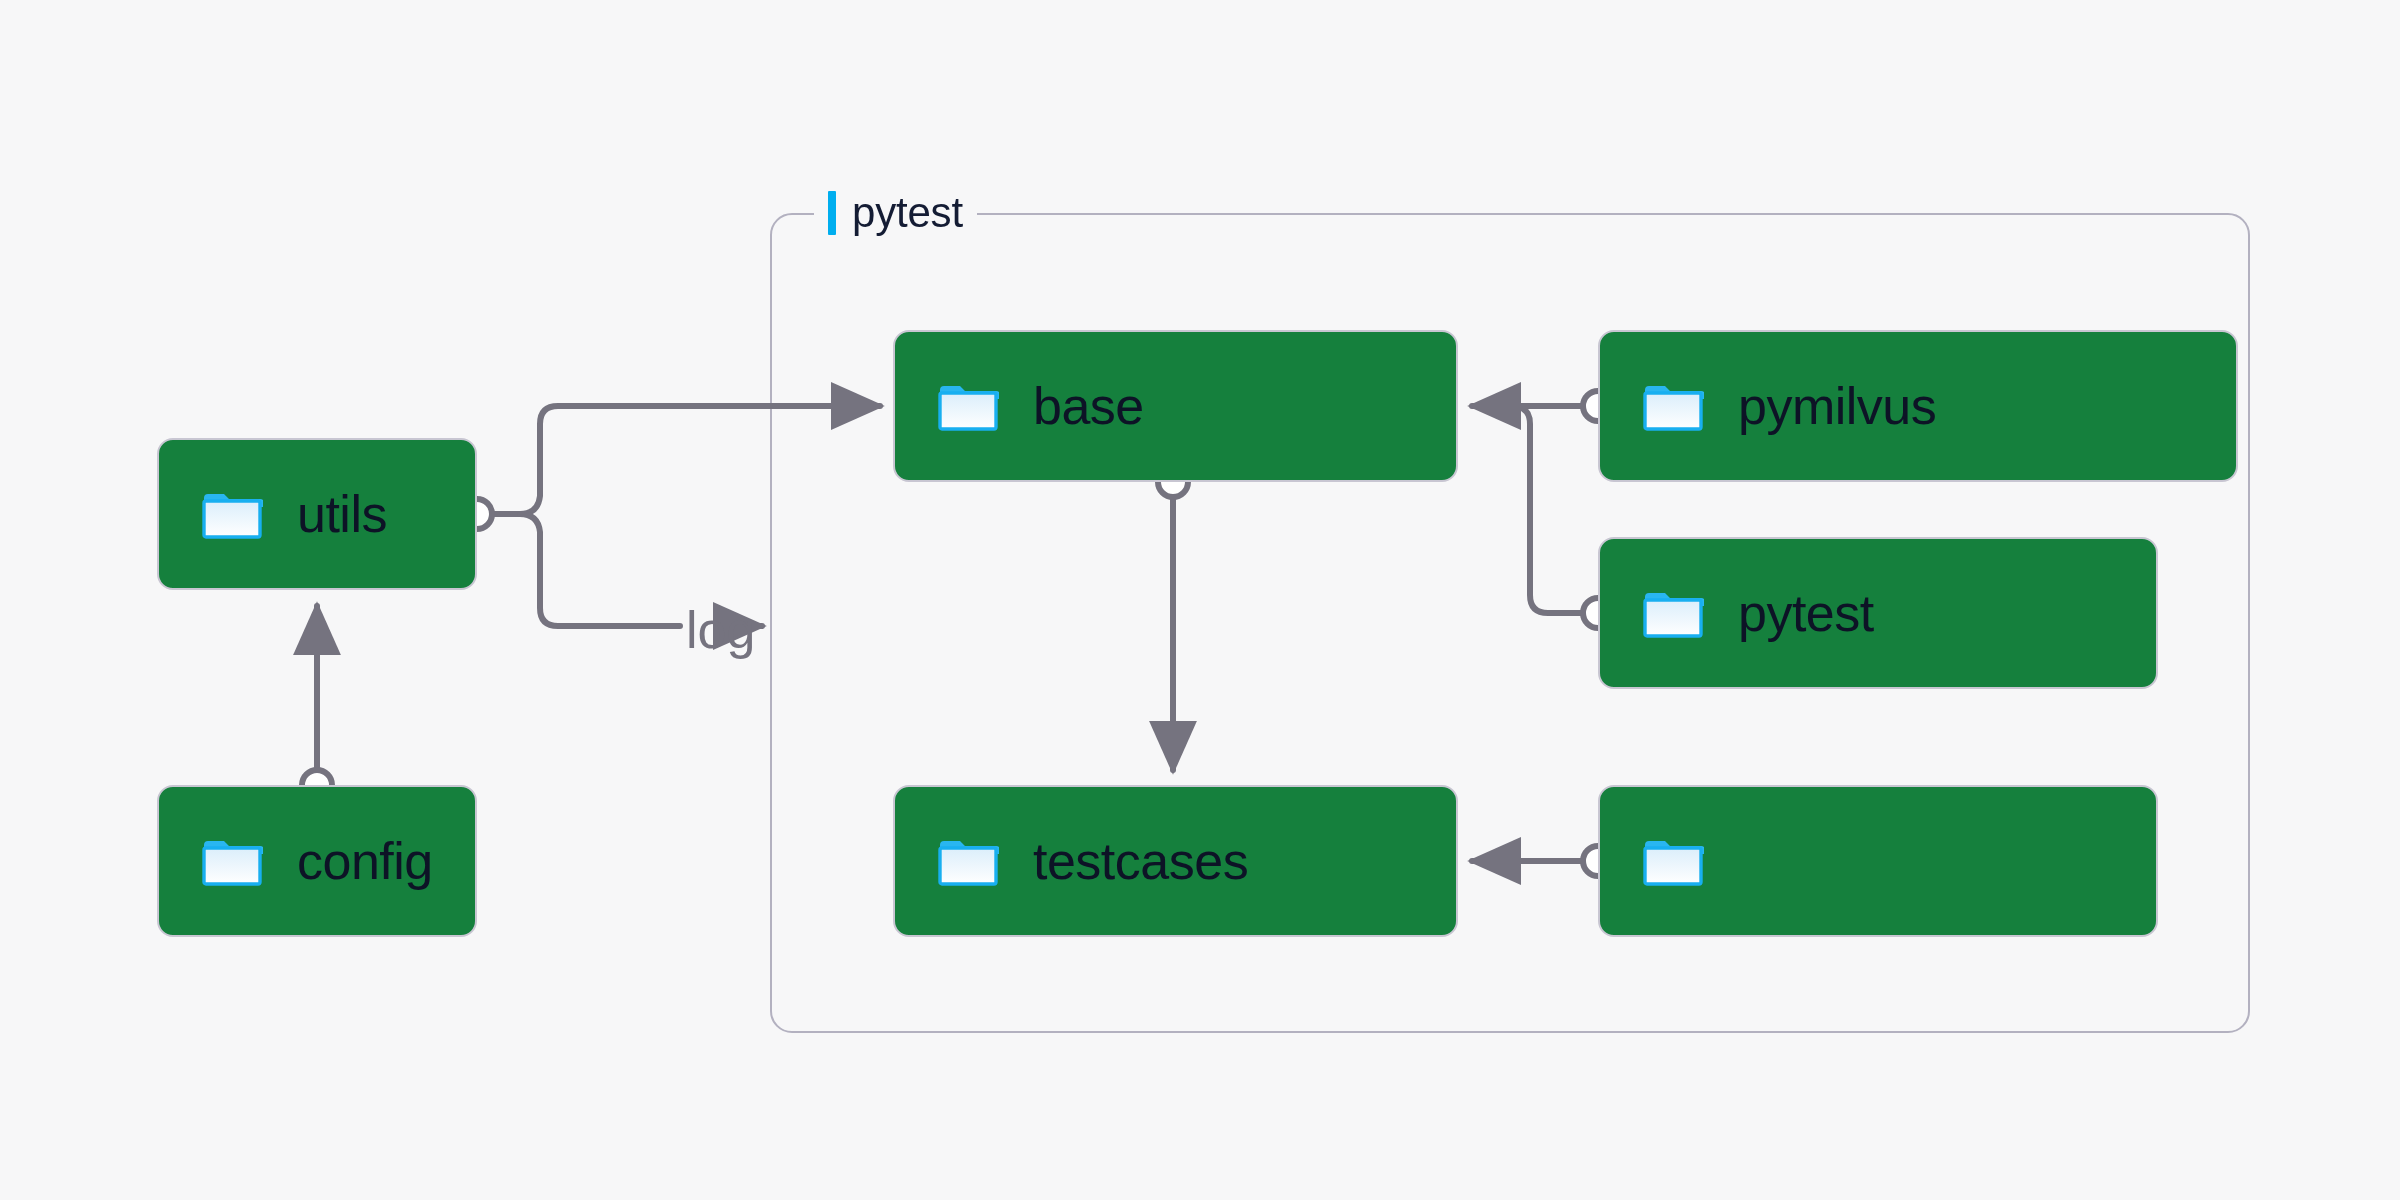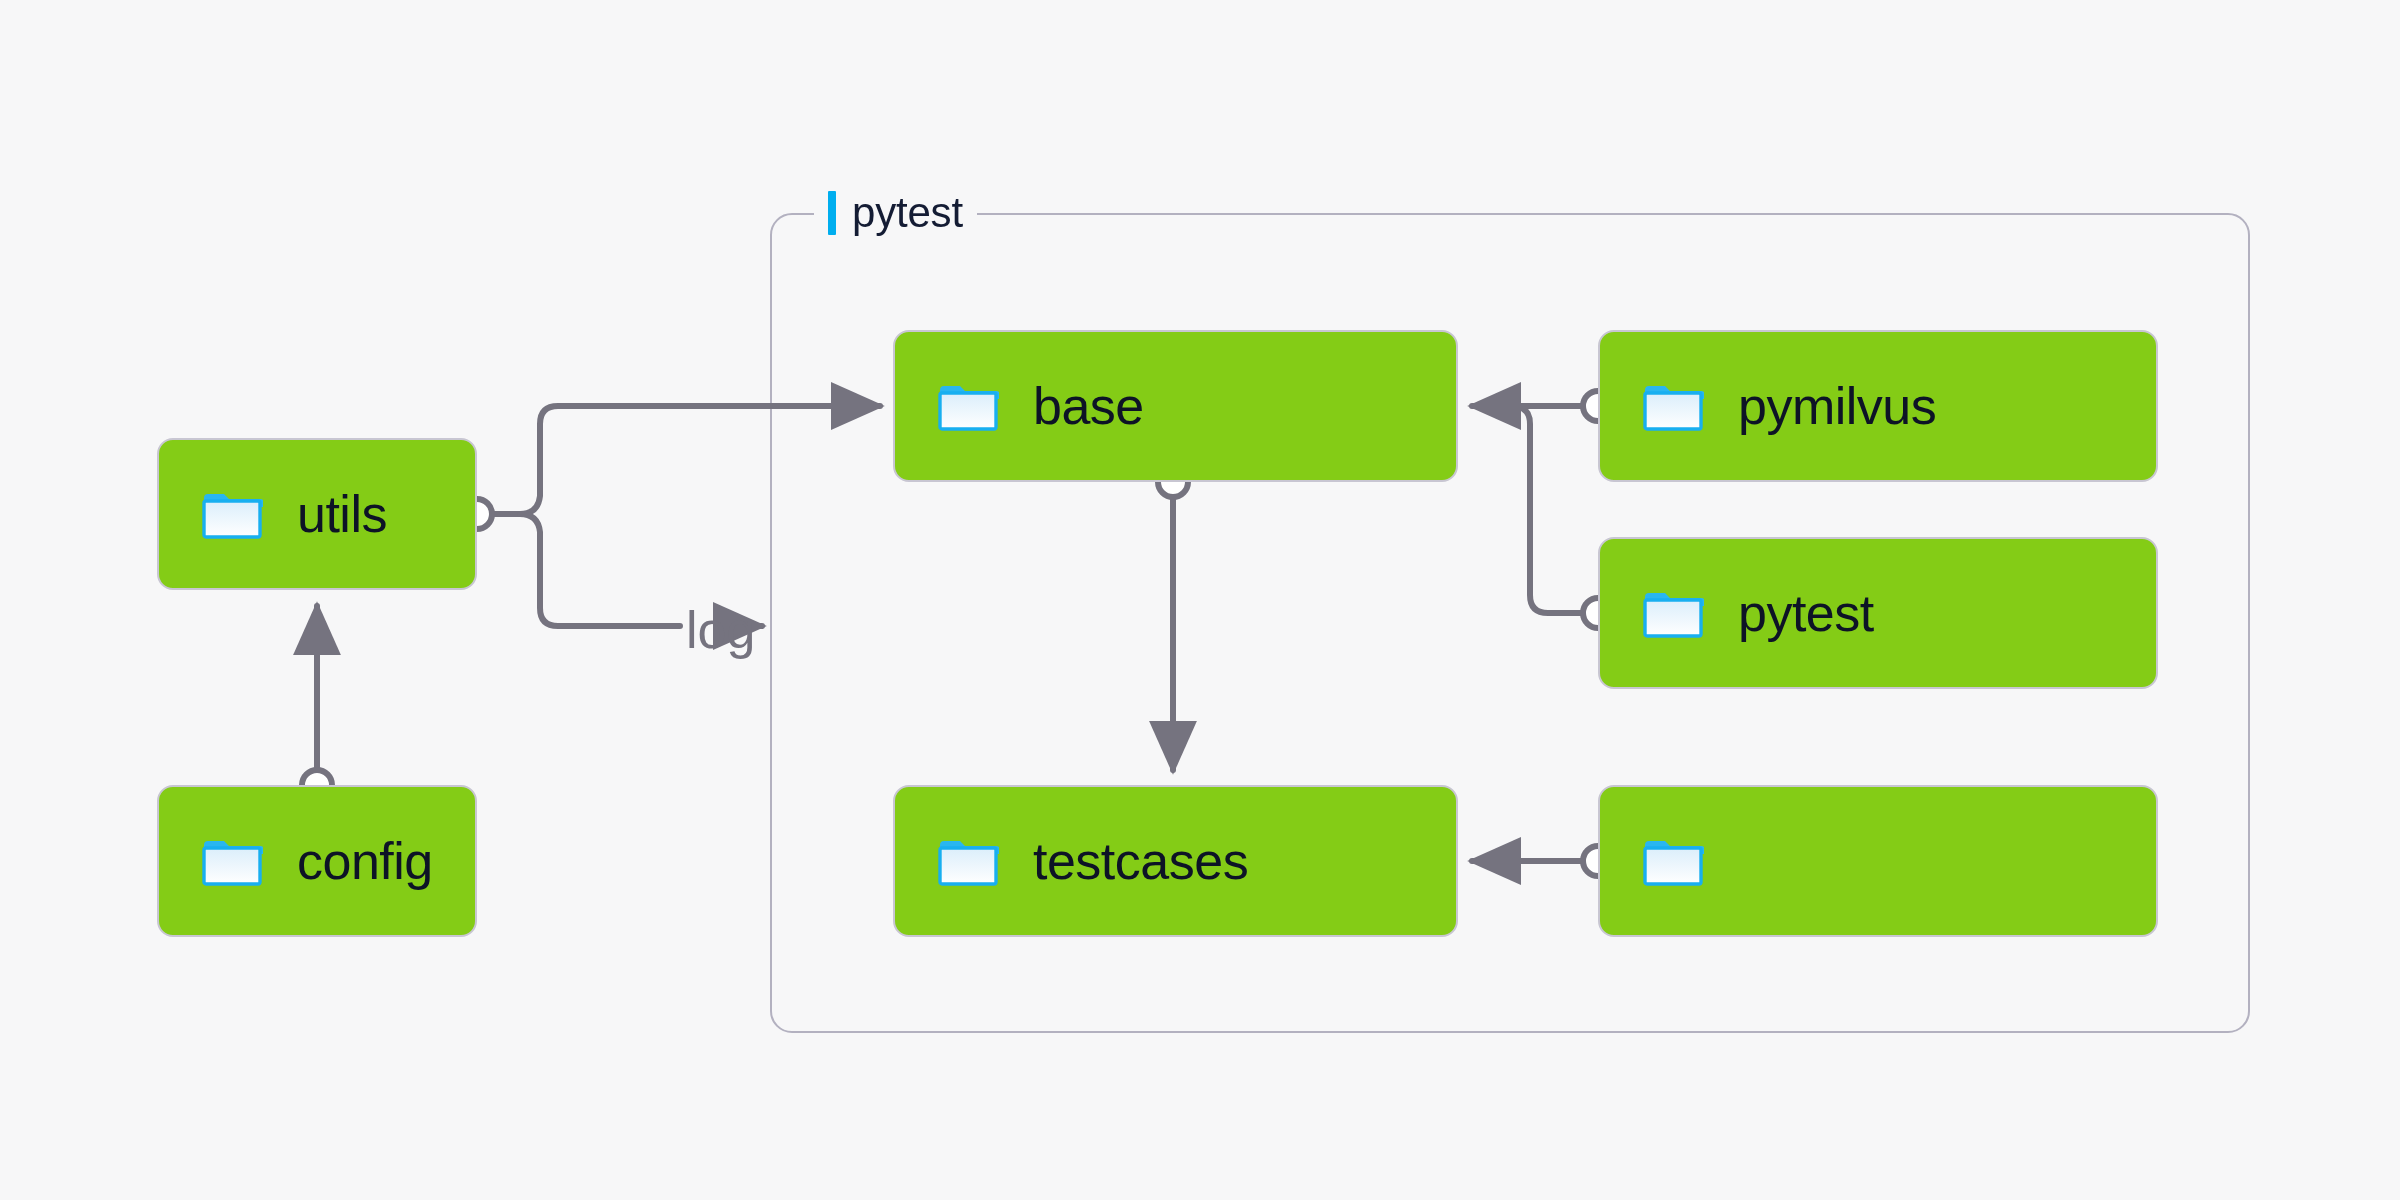--- a/index.html
+++ b/index.html
@@ -41,21 +41,21 @@
   .group-label-text {
     font-size: 42px;
     color: #141c34;
     letter-spacing: -0.2px;
     white-space: nowrap;
   }
 
   
   .node {
     position: absolute;
-    background: #84cc16;
+    background: #15803d;
     border: 2px solid #c8c6d2;
     border-radius: 16px;
     display: flex;
     align-items: center;
     padding-left: 42px;
     gap: 34px;
   }
   .node-label {
     font-size: 52px;
     color: #0d1326;
@@ -167,21 +167,21 @@
 </svg>
         <span class="node-label">base</span>
       </div>
       <div class="node" style="left: 893px; top: 785px; width: 565px; height: 152px;">
 <svg class="folder-icon" viewBox="0 0 62 52">
   <path d="M3 10 a4 4 0 0 1 4-4 h16 l5 5 h31 a4 4 0 0 1 4 4 v4 H3 z" fill="#29b6f0"></path>
   <rect x="3" y="13" width="56" height="36" rx="2" fill="url(#folderGrad)" stroke="#18aff0" stroke-width="3.4"></rect>
 </svg>
         <span class="node-label">testcases</span>
       </div>
-      <div class="node" style="left: 1598px; top: 330px; width: 560px; height: 152px;">
+      <div class="node" style="left: 1598px; top: 330px; width: 640px; height: 152px;">
 <svg class="folder-icon" viewBox="0 0 62 52">
   <path d="M3 10 a4 4 0 0 1 4-4 h16 l5 5 h31 a4 4 0 0 1 4 4 v4 H3 z" fill="#29b6f0"></path>
   <rect x="3" y="13" width="56" height="36" rx="2" fill="url(#folderGrad)" stroke="#18aff0" stroke-width="3.4"></rect>
 </svg>
         <span class="node-label">pymilvus</span>
       </div>
       <div class="node" style="left: 1598px; top: 537px; width: 560px; height: 152px;">
 <svg class="folder-icon" viewBox="0 0 62 52">
   <path d="M3 10 a4 4 0 0 1 4-4 h16 l5 5 h31 a4 4 0 0 1 4 4 v4 H3 z" fill="#29b6f0"></path>
   <rect x="3" y="13" width="56" height="36" rx="2" fill="url(#folderGrad)" stroke="#18aff0" stroke-width="3.4"></rect>

